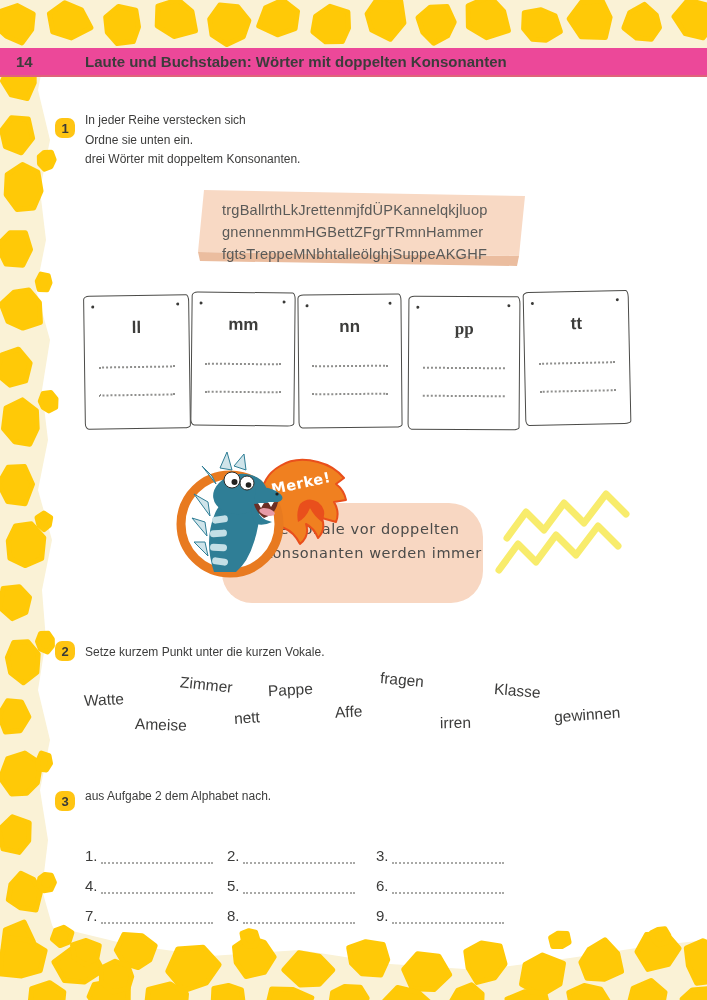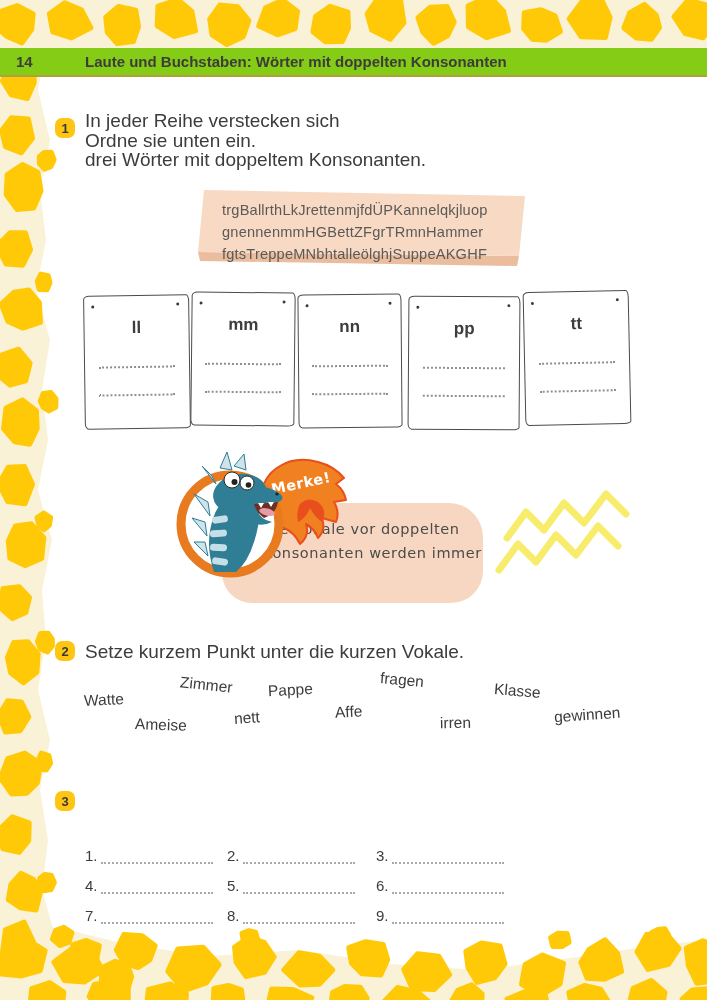--- a/index.html
+++ b/index.html
@@ -7,35 +7,35 @@
     width:707px;height:1000px;position:relative;overflow:hidden;
     background:#ffffff;
     font-family:"Liberation Sans", sans-serif;
     color:#3C3C3B;
   }
   
   #border-svg{position:absolute;left:0;top:0;width:707px;height:1000px;z-index:1;}
   
   .header-band{
     position:absolute;left:0;top:48px;width:707px;height:27px;z-index:3;
-    background:#84cc16;border-bottom:2px solid rgba(214,124,96,.55);
+    background:#ec4899;border-bottom:2px solid rgba(214,124,96,.55);
     display:flex;align-items:center;
   }
   .page-number{position:absolute;left:16px;font-size:15px;font-weight:bold;}
   .header-title{position:absolute;left:85px;font-size:15px;font-weight:bold;text-align:center;}
   
   .badge{
     position:absolute;width:20px;height:20px;border-radius:7px;background:#FFC513;
     font-size:13px;font-weight:bold;display:flex;align-items:center;justify-content:center;
     z-index:4;color:#3a3a38;
   }
   #badge-1{left:55px;top:118px;}
   #badge-2{left:55px;top:641px;}
   #badge-3{left:55px;top:791px;}
-  .task-text{position:absolute;left:85px;font-size:19px;line-height:19.5px;z-index:4;}
+  .task-text{position:absolute;left:85px;font-size:12px;line-height:19.5px;z-index:4;}
   #task1-text{top:111px;width:420px;}
   #task2-text{top:643px;width:480px;line-height:18px;}
   #task3-text{top:786px;width:420px;line-height:20px;}
   
   #letterbox-svg{position:absolute;left:190px;top:182px;width:345px;height:95px;z-index:4;}
   #letterbox-svg text{font-family:"Liberation Sans",sans-serif;font-size:14.6px;fill:#5a5a58;letter-spacing:.2px;}
   
   .card{
     position:absolute;height:134px;background:#fff;z-index:4;
     border:1.6px solid #4b4b48;
@@ -44,21 +44,21 @@
   }
   .card::before,.card::after{content:"";position:absolute;width:3px;height:3px;background:#3a3a38;border-radius:50%;}
   .card::before{left:7px;top:9px;}
   .card::after{right:9px;top:7px;}
   .card .card-label{display:block;text-align:center;margin-top:22px;font-size:17px;font-weight:bold;color:#3d3d3b;}
   .card .rule{position:absolute;left:13%;width:74%;border-bottom:2px dotted #8f8f8d;height:0;}
   .card .rule.r1{top:70px;} .card .rule.r2{top:98px;}
   .card-0{left:84px; top:295px;width:106px;transform:rotate(-0.8deg);}
   .card-1{left:191px;top:292px;width:104px;transform:rotate(0.6deg);}
   .card-2{left:298px;top:294px;width:104px;transform:rotate(-0.5deg);}
-  .card-3{left:408px;top:296px;width:112px;transform:rotate(0.4deg);}
+  .card-3{left:408px;top:296px;width:112px;transform:rotate(0.4deg);font-family:Liberation Serif, serif;}
   .card-4{left:524px;top:291px;width:106px;transform:rotate(-1.2deg);}
   
   .merke-bubble{
     position:absolute;left:222px;top:503px;width:261px;height:100px;z-index:4;
     background:#F8D7C2;border-radius:30px 34px 32px 30px;
   }
   .merke-bubble .bubble-text{
     margin:14px 0 0 41px;font-family:"DejaVu Sans",sans-serif;font-size:14.5px;
     line-height:24px;color:#4B4B49;letter-spacing:.6px;
   }
@@ -279,20 +279,21 @@
 <span class="word word-3">fragen</span>
 <span class="word word-4">Klasse</span>
 <span class="word word-5">Ameise</span>
 <span class="word word-6">nett</span>
 <span class="word word-7">Affe</span>
 <span class="word word-8">irren</span>
 <span class="word word-9">gewinnen</span>
 
 <div class="badge" id="badge-3">3</div>
 <div class="task-text" id="task3-text">
+  <div>aus Aufgabe 2 dem Alphabet nach.</div>
 </div>
 <div class="slot slot-c0 slot-r0">
     <span>1.</span>
     <span class="lead"></span>
   </div>
 <div class="slot slot-c1 slot-r0">
     <span>2.</span>
     <span class="lead"></span>
   </div>
 <div class="slot slot-c2 slot-r0">

